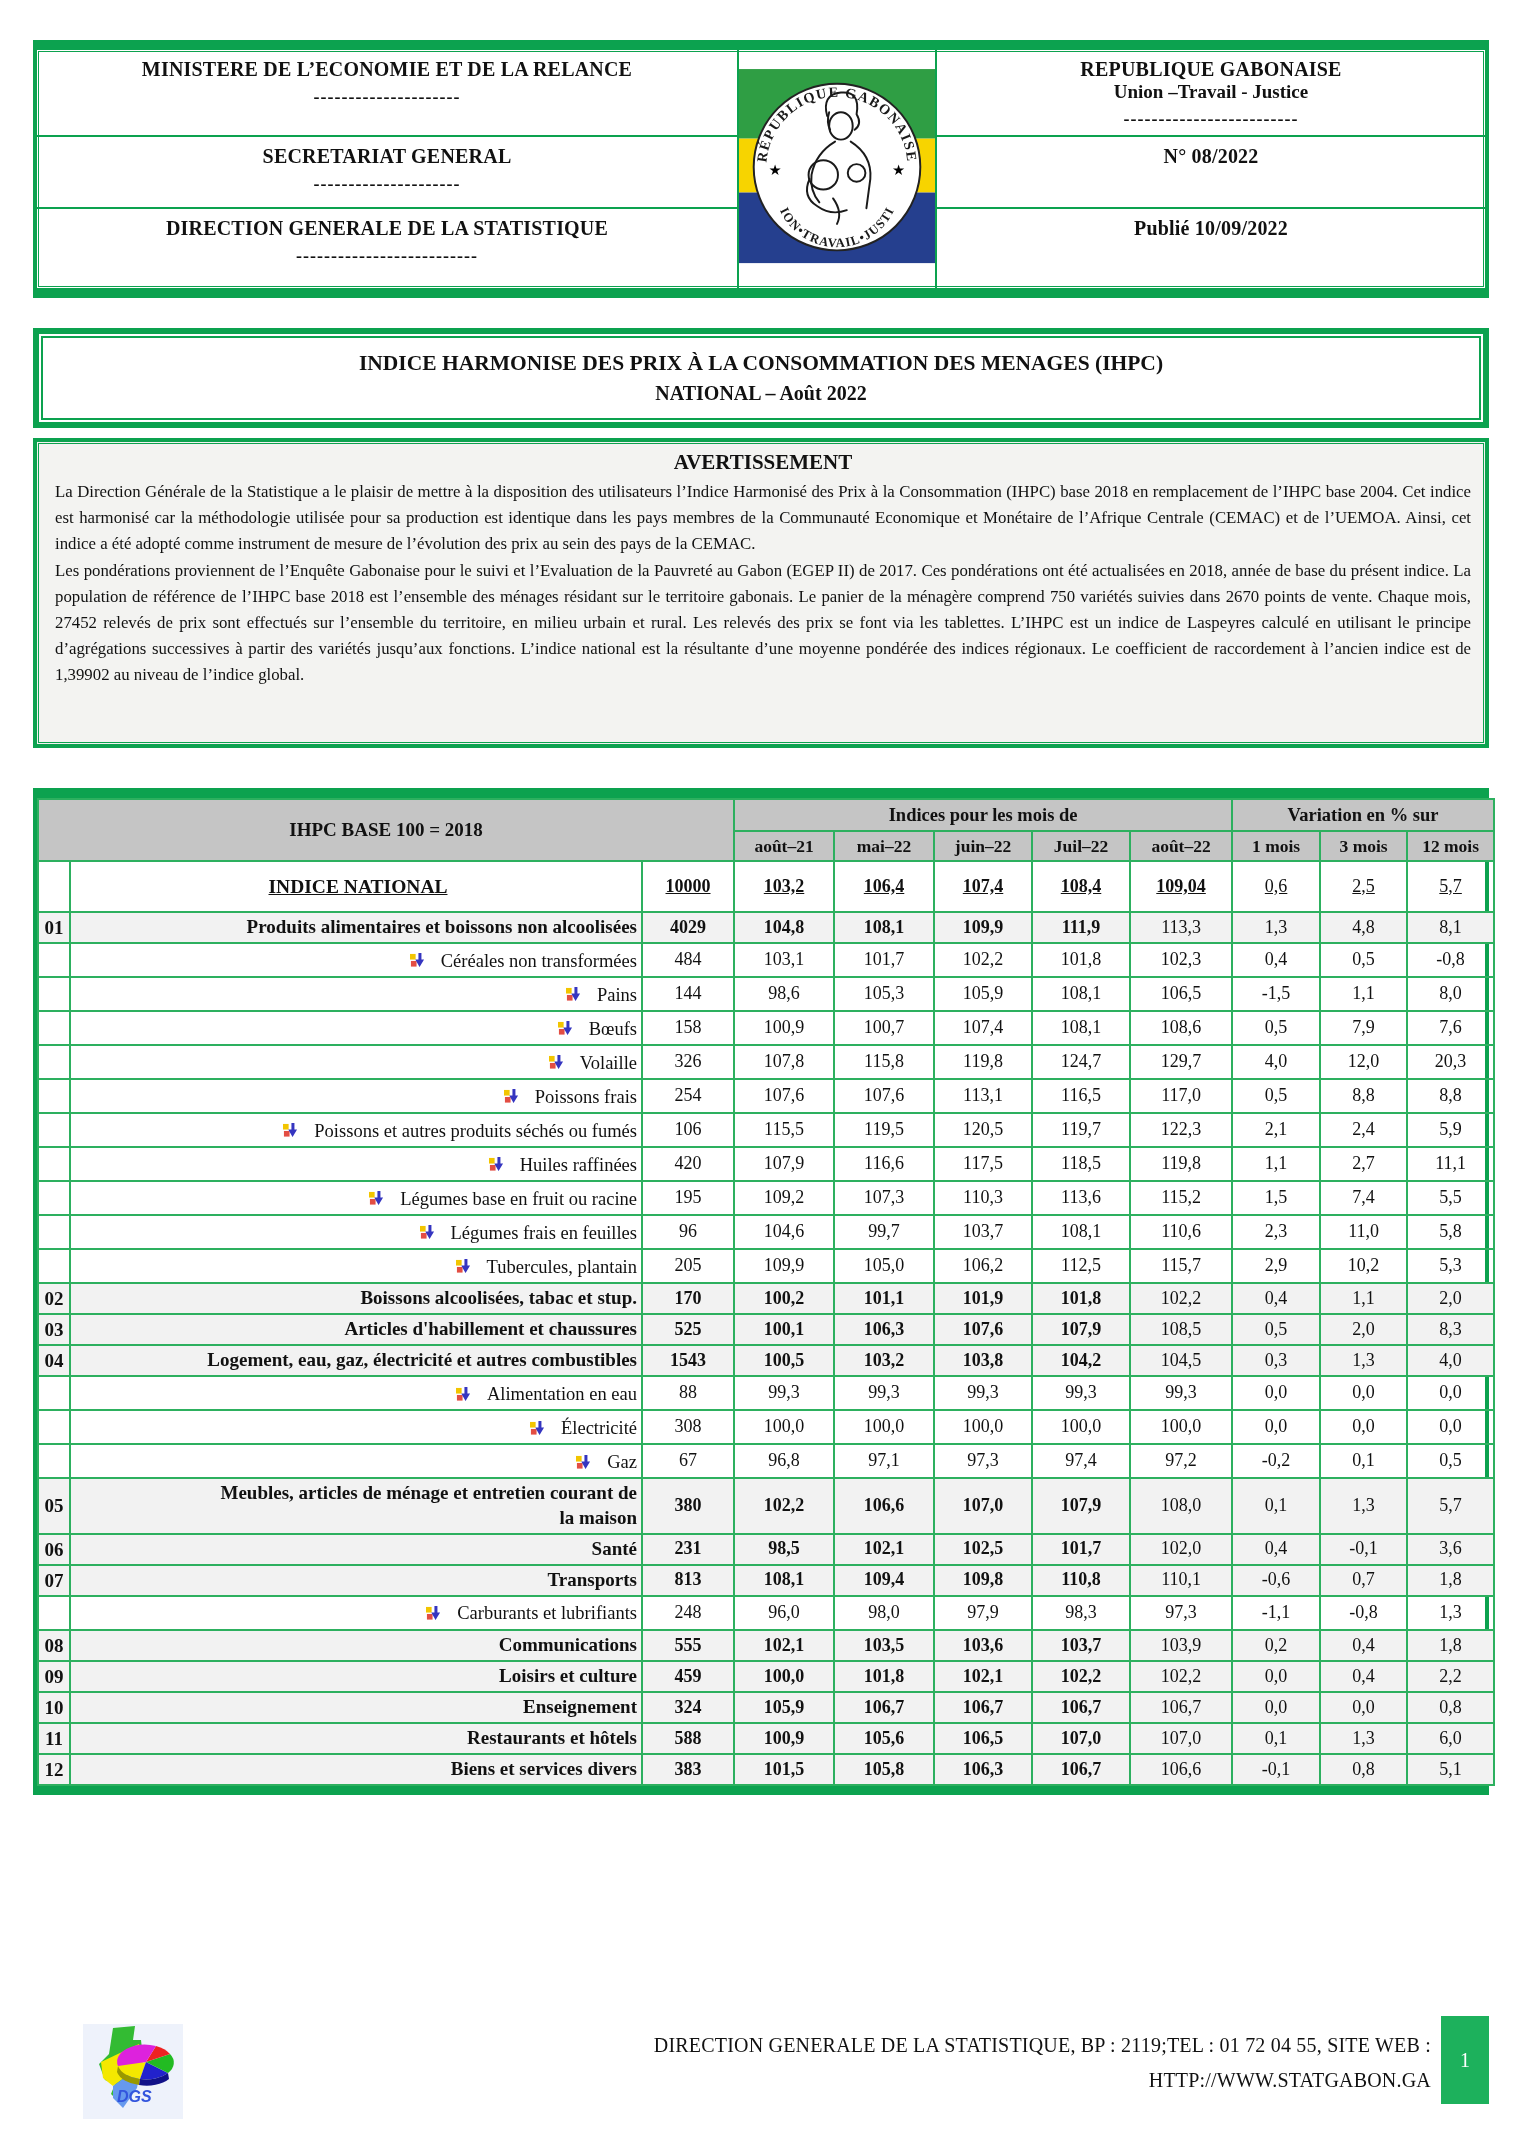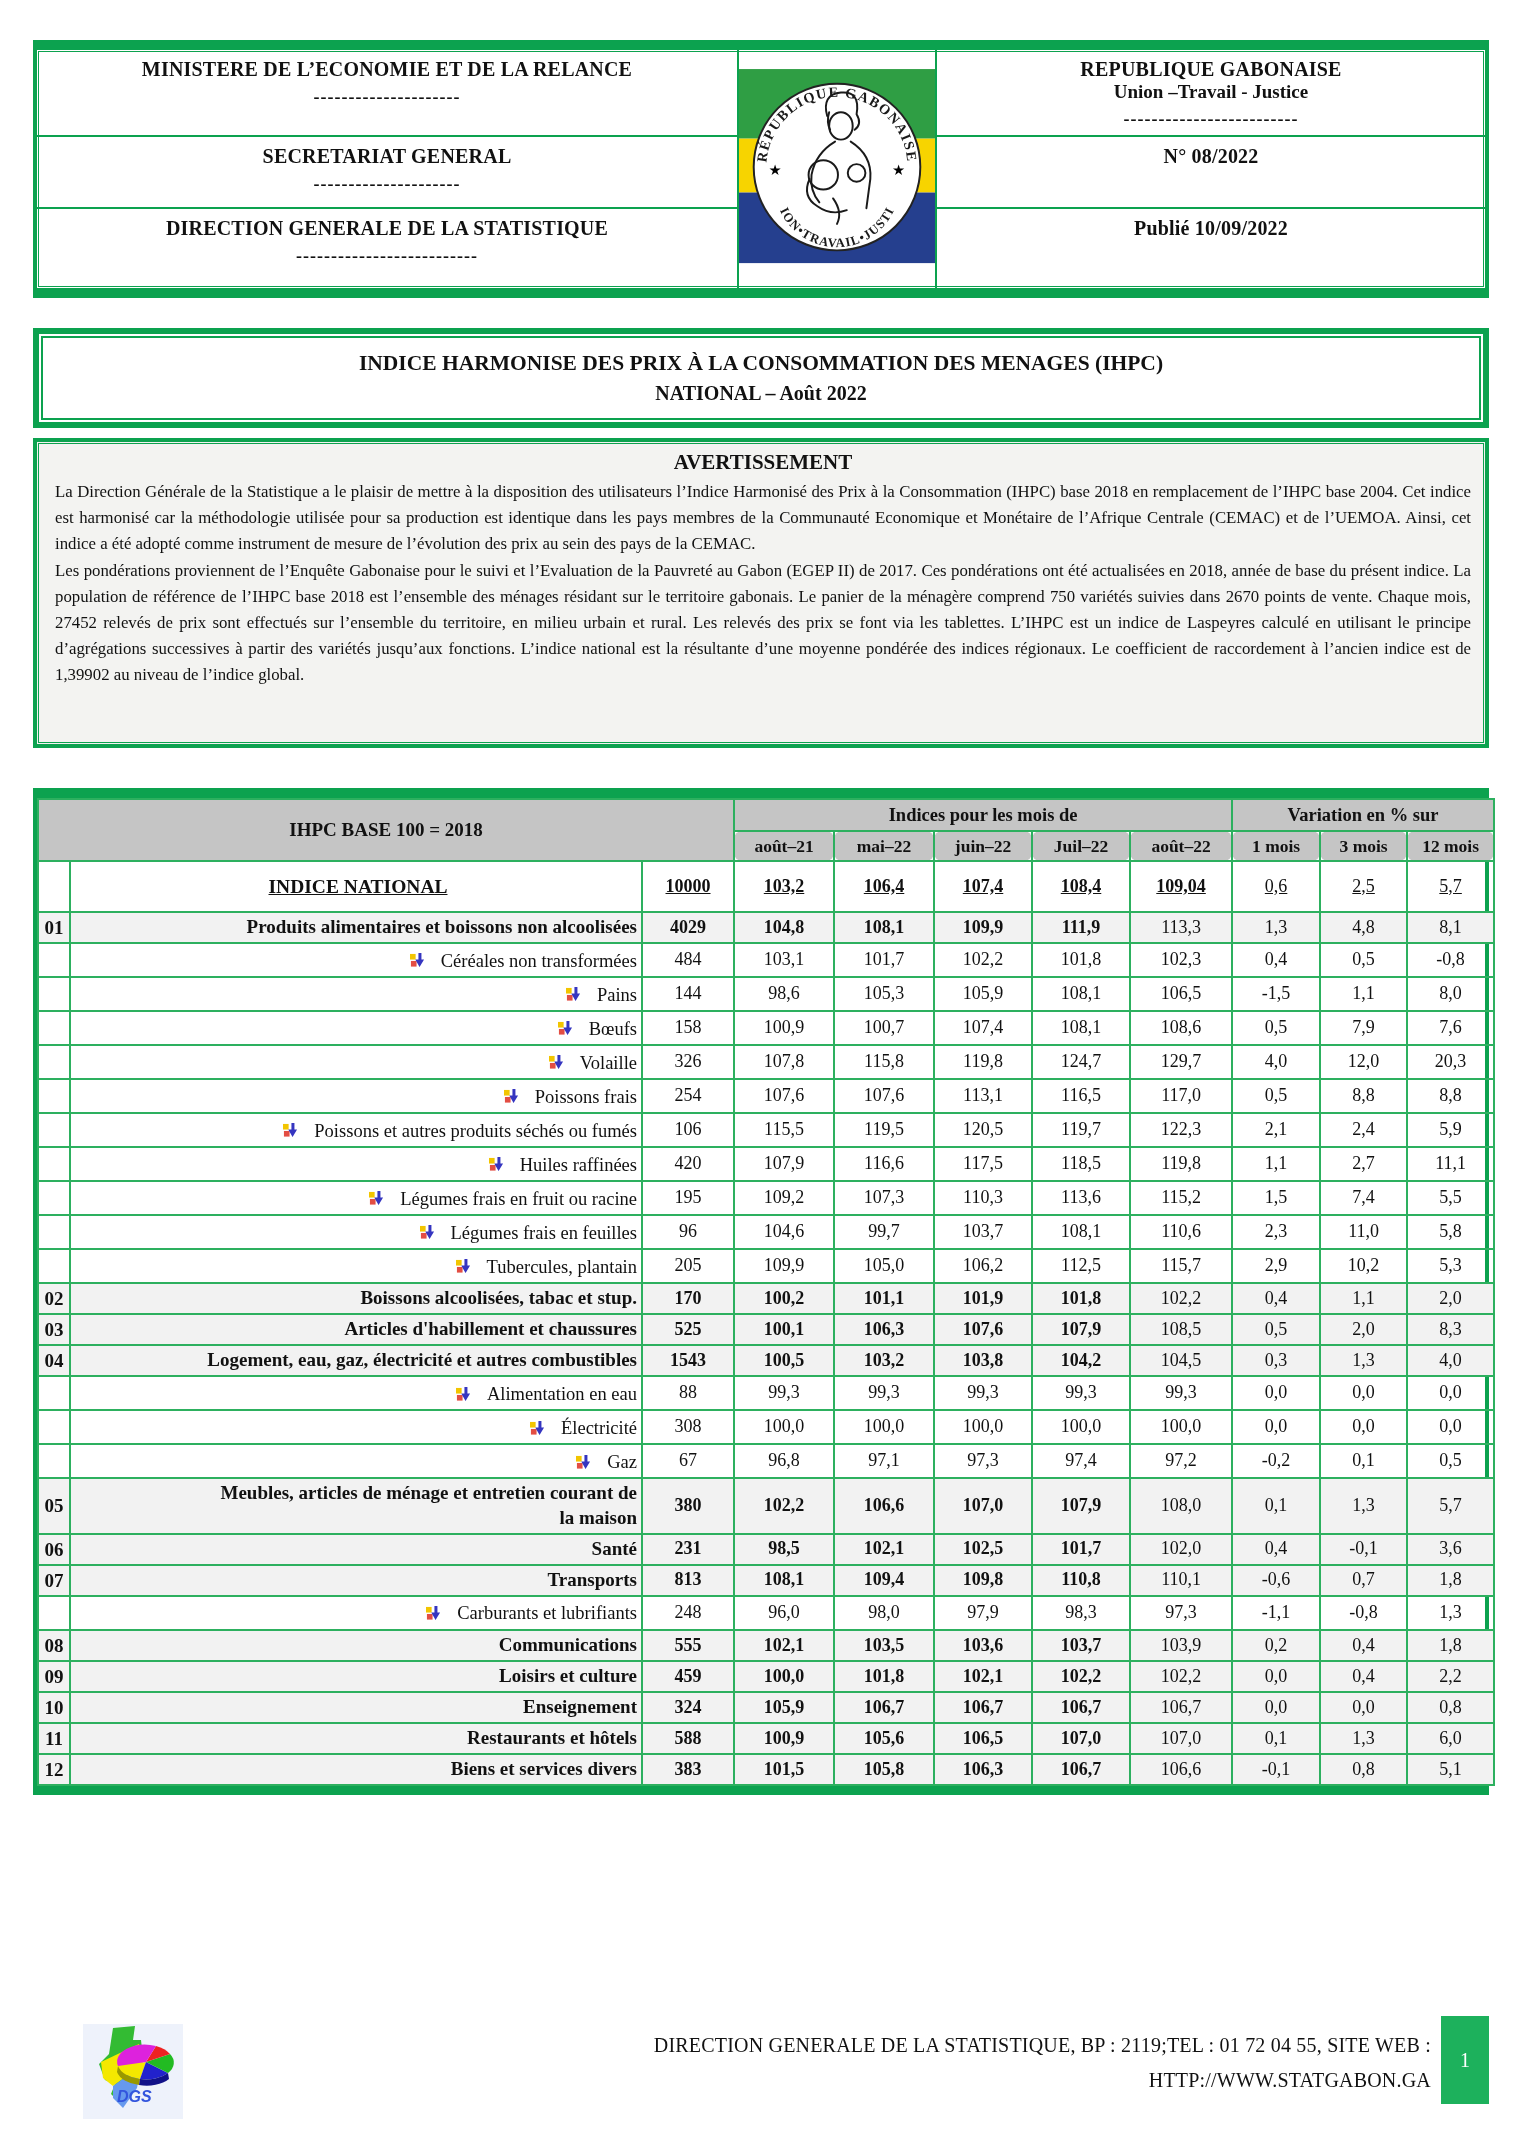--- a/index.html
+++ b/index.html
@@ -49,21 +49,21 @@
   .notice p{margin:0;text-align:justify;font-size:16.8px;line-height:1.56;}
 
   
   .tbl-wrap{position:absolute;left:33px;top:788px;width:1456px;
     border:4px solid var(--g);border-top-width:10px;border-bottom-width:9px;}
   table{border-collapse:collapse;table-layout:fixed;width:100%;}
   th,td{border:2px solid var(--gc);padding:2px 4px;vertical-align:middle;}
   thead th{background:var(--hdr-gray);font-weight:700;}
   .h-corner{font-size:19px;}
   .h-group{font-size:18.5px;height:32px;}
-  .h-month{font-size:17.5px;height:30px;border-radius:8px;}
+  .h-month{font-size:17.5px;height:30px;}
   td{text-align:center;font-size:18px;line-height:1.32;}
   .c-label{text-align:right;padding-left:8px;}
   .c-num{font-weight:700;font-size:19px;padding:2px 1px;}
   .row-national td{height:51px;text-decoration:underline;}
   .row-national .c-label{text-align:center;font-weight:700;font-size:19.5px;}
   .row-national .c-weight,.row-national .v0,.row-national .v1,.row-national .v2,
   .row-national .v3,.row-national .v4{font-weight:700;}
   .row-category td{background:var(--cat-gray);}
   .row-category .c-label{font-weight:700;font-size:19px;line-height:1.3;}
   .row-category .c-label span{display:inline-block;max-width:430px;}
@@ -338,21 +338,21 @@
             <td class="c-val v5">1,1</td>
             <td class="c-val v6">2,7</td>
             <td class="c-val v7">11,1</td>
           </tr>
           <tr class="row-sub">
             <td class="c-num"></td>
             <td class="c-label"><svg class="bullet" viewBox="0 0 16 18" width="15" height="17">
                 <rect x="0" y="2" width="6" height="6" fill="#f2c500"></rect>
                 <rect x="1" y="9.5" width="6" height="6" fill="#e03a2f" opacity="0.9"></rect>
                 <path d="M9 1h3.2v7H15l-4.8 8L5.6 8H9z" fill="#3535c0"></path>
-              </svg><span>Légumes frais en fruit ou racine</span></td>
+              </svg><span>Légumes base en fruit ou racine</span></td>
             <td class="c-weight">195</td>
             <td class="c-val v0">109,2</td>
             <td class="c-val v1">107,3</td>
             <td class="c-val v2">110,3</td>
             <td class="c-val v3">113,6</td>
             <td class="c-val v4">115,2</td>
             <td class="c-val v5">1,5</td>
             <td class="c-val v6">7,4</td>
             <td class="c-val v7">5,5</td>
           </tr>

